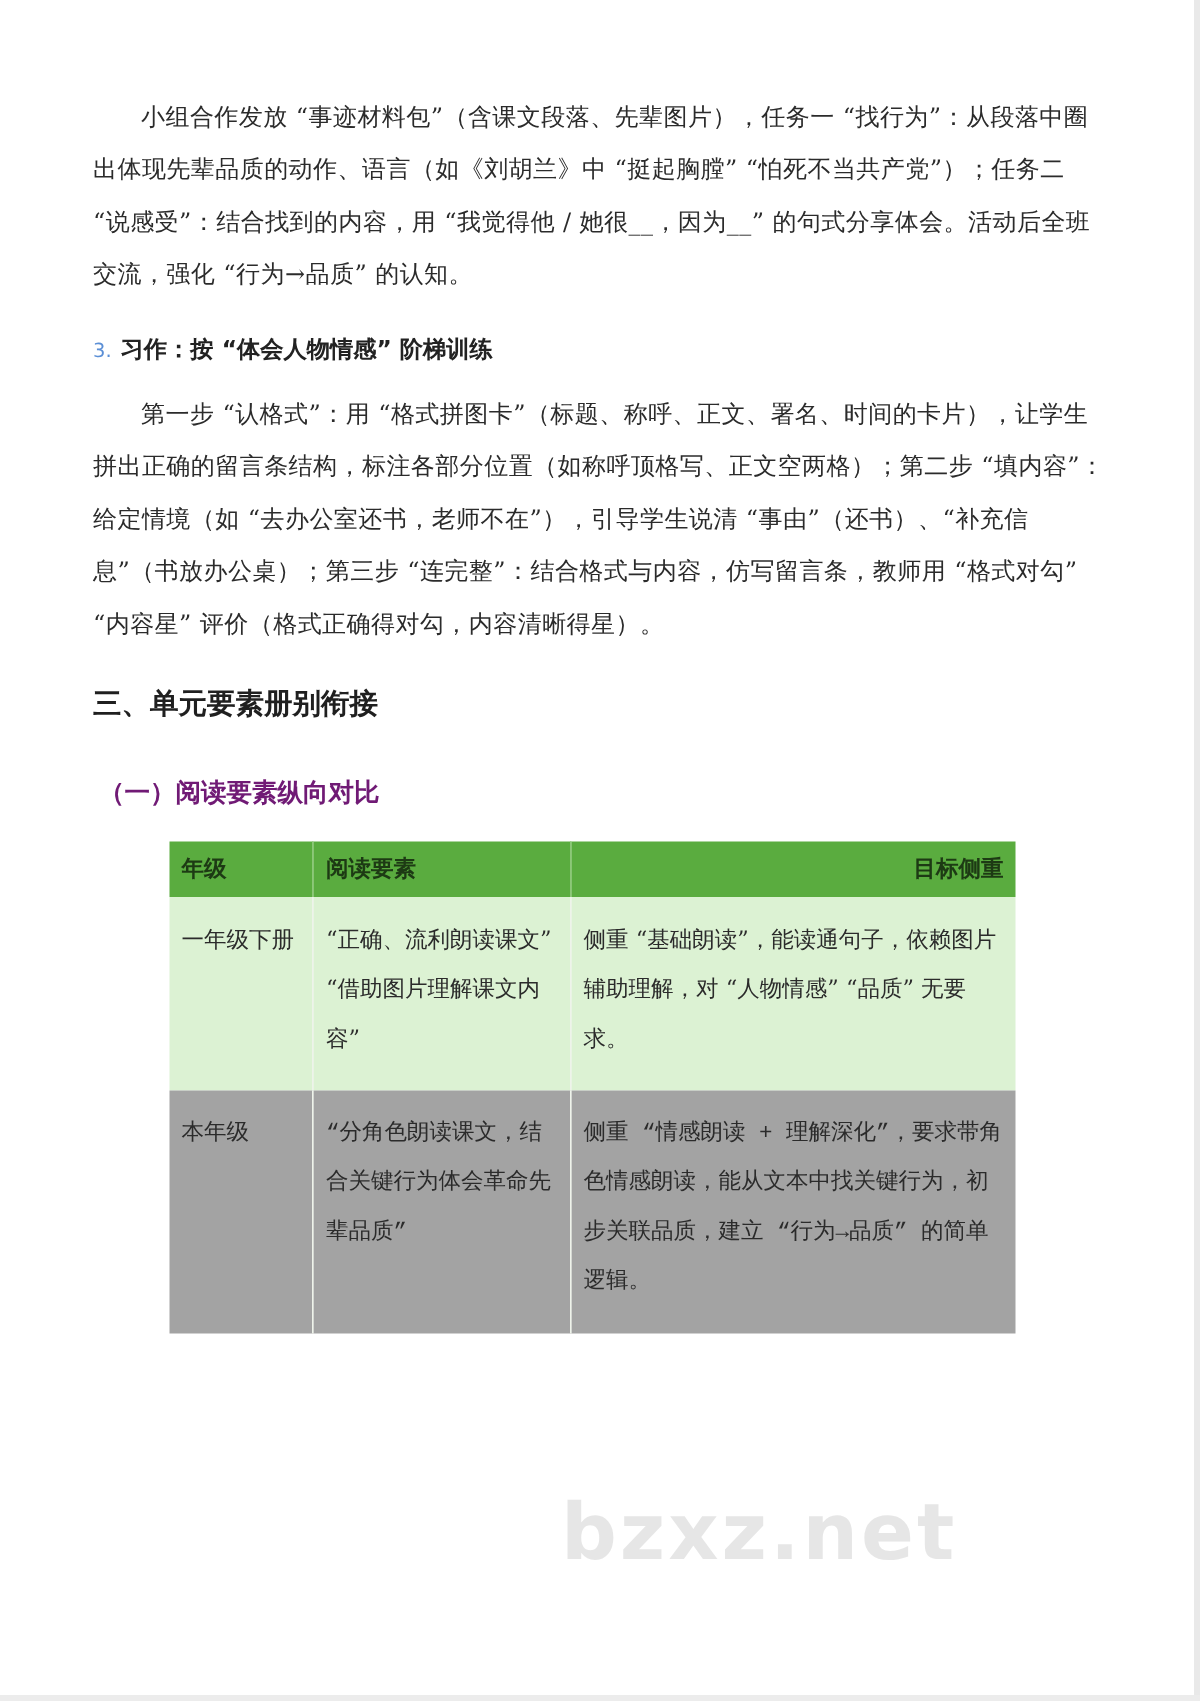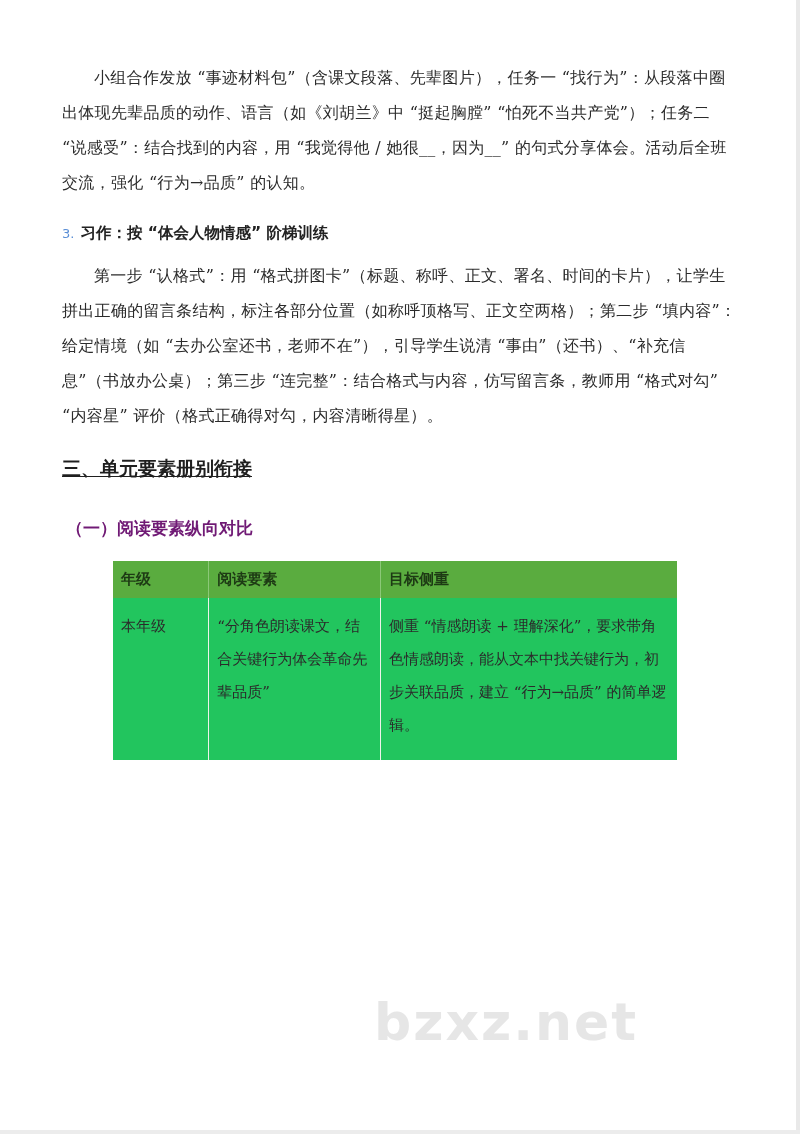--- a/index.html
+++ b/index.html
@@ -8,29 +8,29 @@
       font-family: "DejaVu Serif", "Liberation Serif", serif; color: #2b2b2b;
     }
     .page-edge-right { position: absolute; top: 0; right: 0; width: 4px; height: 1134px; background: #e9e9e9; }
     .page-edge-bottom { position: absolute; left: 0; bottom: 0; width: 800px; height: 4px; background: #ececec; }
     .content { position: absolute; left: 62px; top: 60px; width: 680px; }
     .para { font-size: 16px; line-height: 35px; margin: 0; text-indent: 32px; letter-spacing: 0.3px; }
     .p1 { position: absolute; top: 0; left: 0; width: 676px; }
     .h3-sub { position: absolute; top: 163px; left: 0; font-family: "DejaVu Sans", "Liberation Sans", sans-serif; font-weight: bold; font-size: 15.5px; color: #222; }
     .h3-sub .num { color: #5b8fd6; font-weight: normal; font-size: 13px; margin-right: 6px; }
     .p2 { position: absolute; top: 198px; left: 0; width: 676px; }
-    .h2 { position: absolute; top: 396px; left: 0; font-family: "DejaVu Sans", "Liberation Sans", sans-serif; font-weight: bold; font-size: 19px; color: #1f1f1f; text-decoration: underline; }
+    .h2 { position: absolute; top: 396px; left: 0; font-family: "DejaVu Sans", "Liberation Sans", sans-serif; font-weight: bold; font-size: 19px; color: #1f1f1f; }
     .h2-sub { position: absolute; top: 457px; left: 4px; font-family: "DejaVu Sans", "Liberation Sans", sans-serif; font-weight: bold; font-size: 17px; color: #701a75; }
     table.cmp { position: absolute; left: 113px; top: 561px; width: 564px; border-collapse: collapse; font-size: 15px; }
     table.cmp th { background: #5aac3f; color: #1d3a14; font-family: "DejaVu Sans", "Liberation Sans", sans-serif; font-weight: bold; text-align: left; height: 37px; padding: 0 8px; border-right: 1px solid #8cc878; }
-    table.cmp th:last-child { border-right: none; }
+    table.cmp th:last-child { border-right: none; text-align: right; }
     table.cmp td { vertical-align: top; padding: 12px 8px 18px 8px; line-height: 33px; border-right: 1px solid #eef3ea; }
     table.cmp td:last-child { border-right: none; }
     table.cmp tr.odd td { background: #dcf2d3; }
-    table.cmp tr.even td { background: #22c55e; }
+    table.cmp tr.even td { background: #a3a3a3; font-family: Liberation Mono, monospace; }
     .c1 { width: 82px; } .c2 { width: 160px; } .c3 { width: 290px; }
     .watermark { position: absolute; left: 374px; top: 992px; font-family: "DejaVu Sans", "Liberation Sans", sans-serif; font-weight: bold; font-size: 52px; letter-spacing: 2px; color: rgba(200,200,200,0.45); pointer-events: none; }
   </style>
 </head>
 <body>
 
 <div class="content">
   <p class="para p1">小组合作发放 “事迹材料包”（含课文段落、先辈图片），任务一 “找行为”：从段落中圈出体现先辈品质的动作、语言（如《刘胡兰》中 “挺起胸膛” “怕死不当共产党”）；任务二 “说感受”：结合找到的内容，用 “我觉得他 / 她很__，因为__” 的句式分享体会。活动后全班交流，强化 “行为→品质” 的认知。</p>
 
   <div class="h3-sub">
@@ -45,20 +45,25 @@
 
 <table class="cmp">
   <thead>
     <tr>
       <th class="c1">年级</th>
       <th class="c2">阅读要素</th>
       <th class="c3">目标侧重</th>
     </tr>
   </thead>
   <tbody>
+    <tr class="odd">
+      <td>一年级下册</td>
+      <td>“正确、流利朗读课文” “借助图片理解课文内容”</td>
+      <td>侧重 “基础朗读”，能读通句子，依赖图片辅助理解，对 “人物情感” “品质” 无要求。</td>
+    </tr>
     <tr class="even">
       <td>本年级</td>
       <td>“分角色朗读课文，结合关键行为体会革命先辈品质”</td>
       <td>侧重 “情感朗读 + 理解深化”，要求带角色情感朗读，能从文本中找关键行为，初步关联品质，建立 “行为→品质” 的简单逻辑。</td>
     </tr>
   </tbody>
 </table>
 
 <div class="watermark">bzxz.net</div>
 <div class="page-edge-right"></div>

